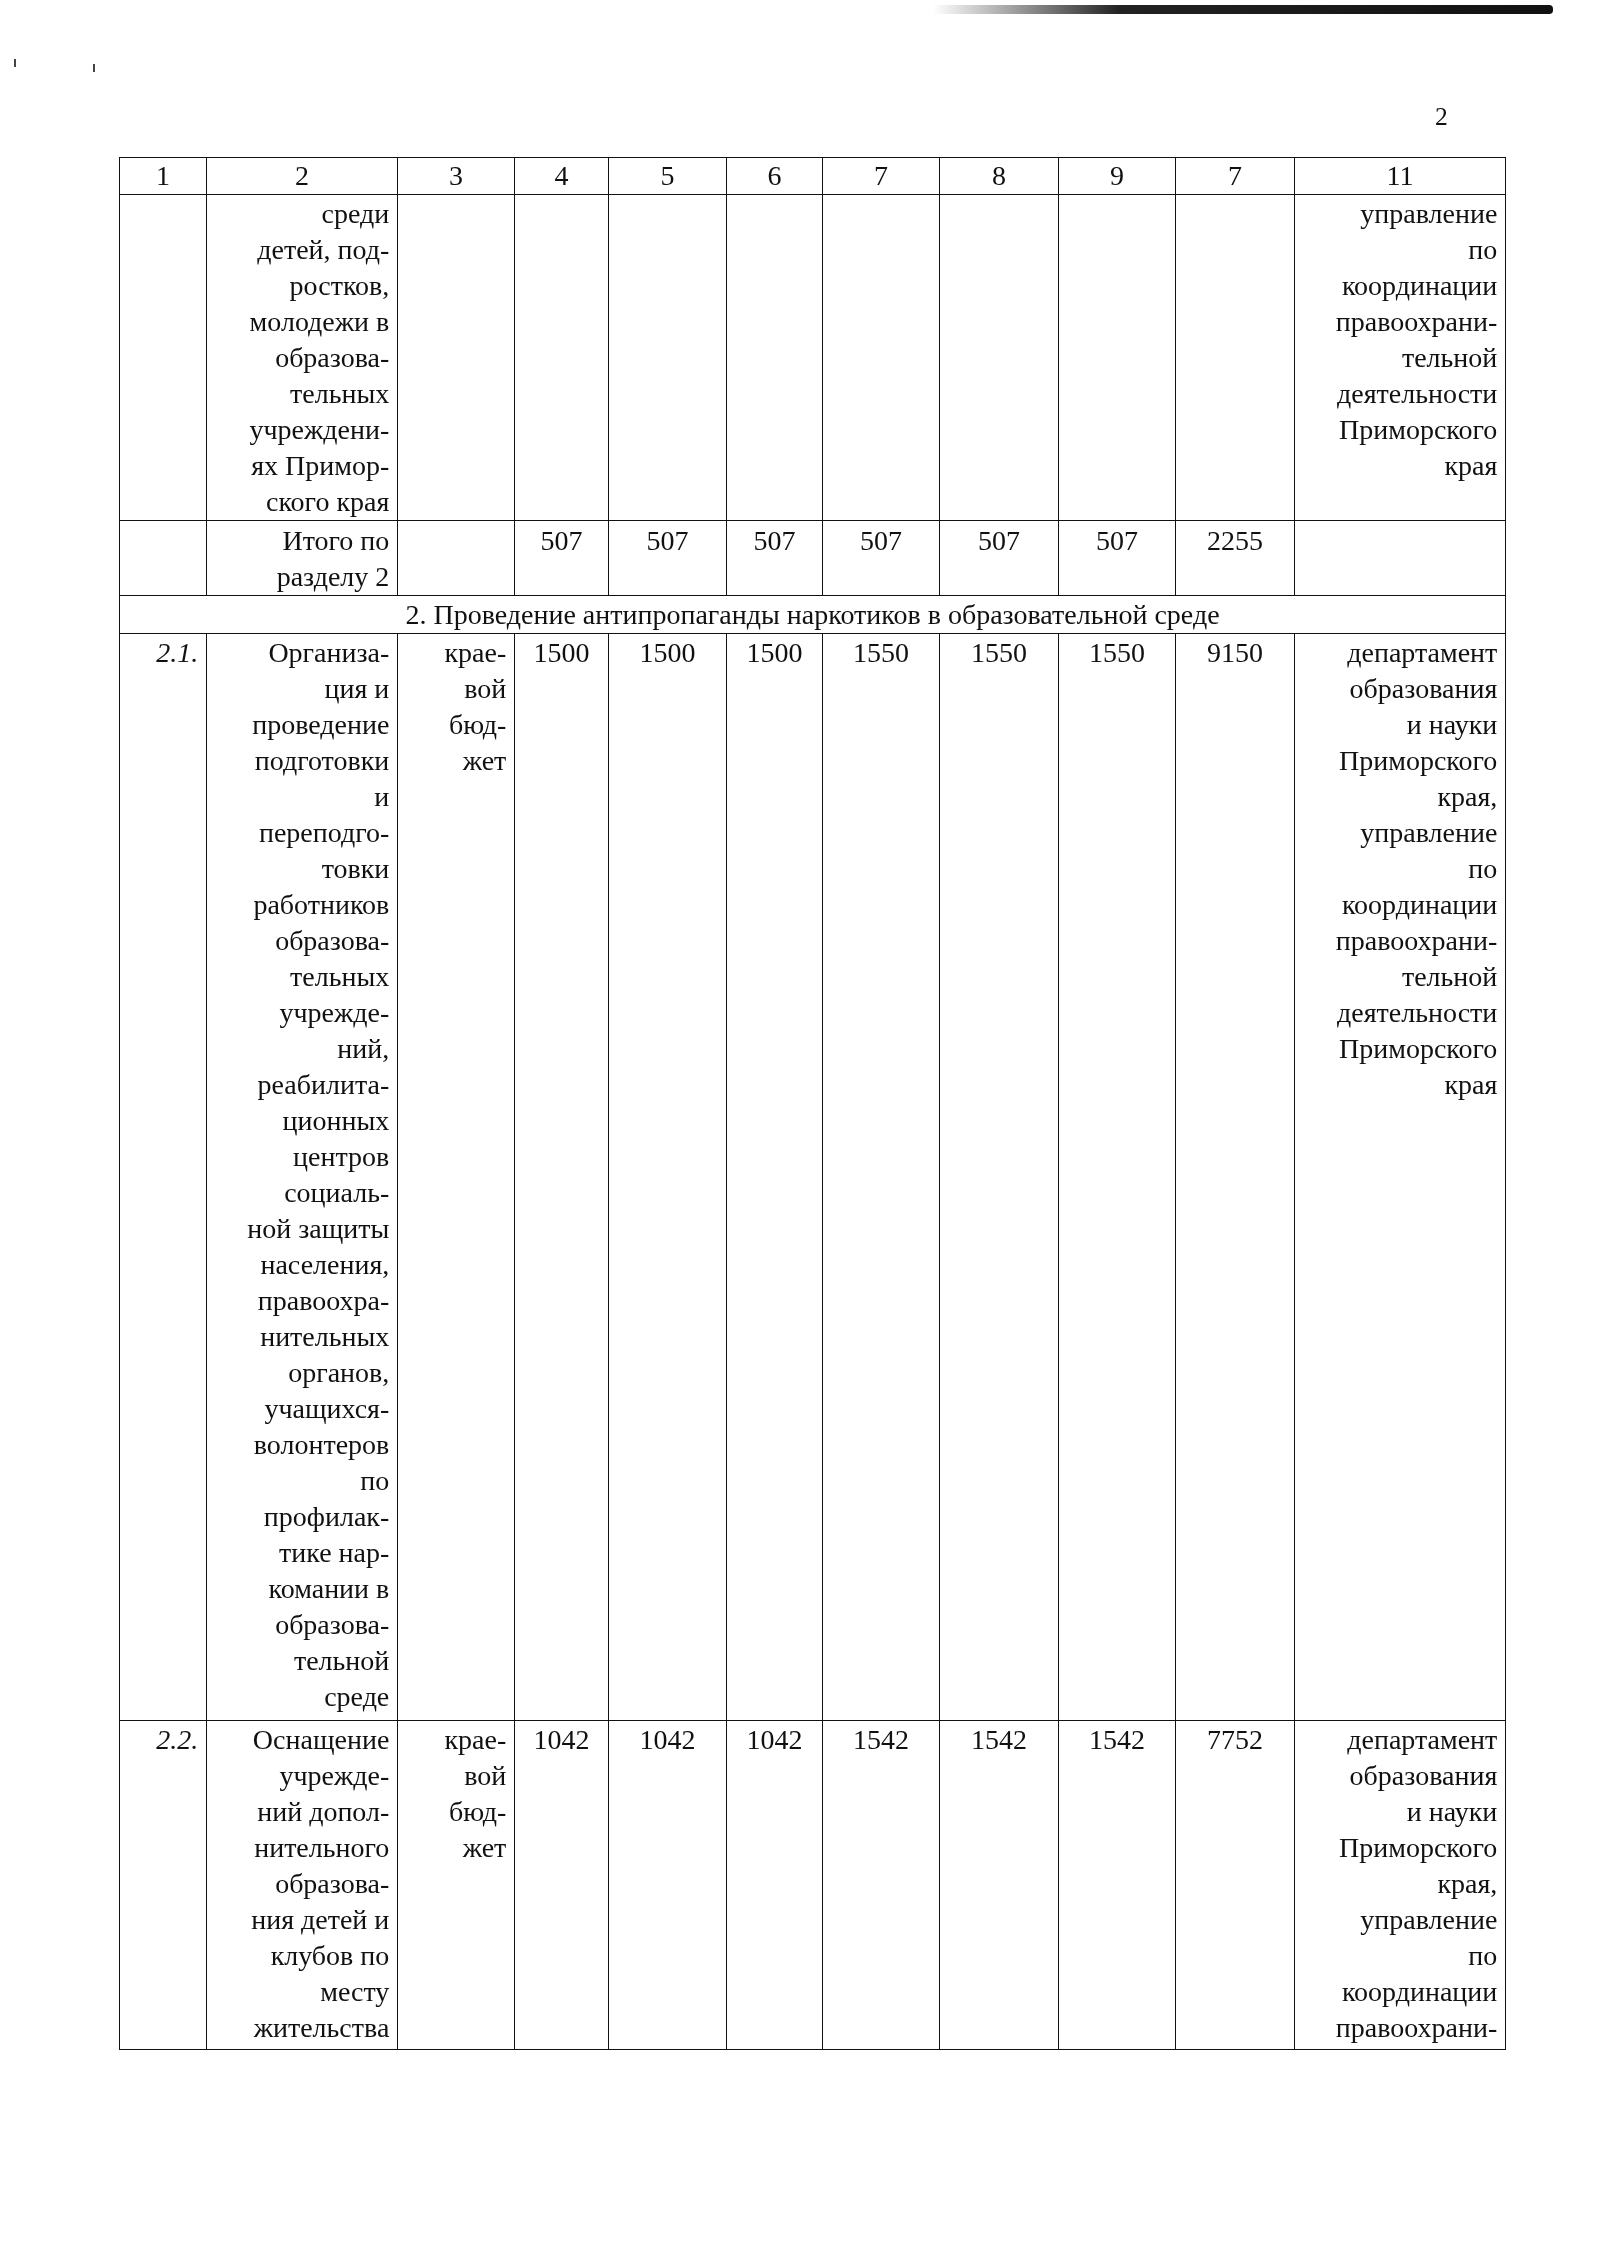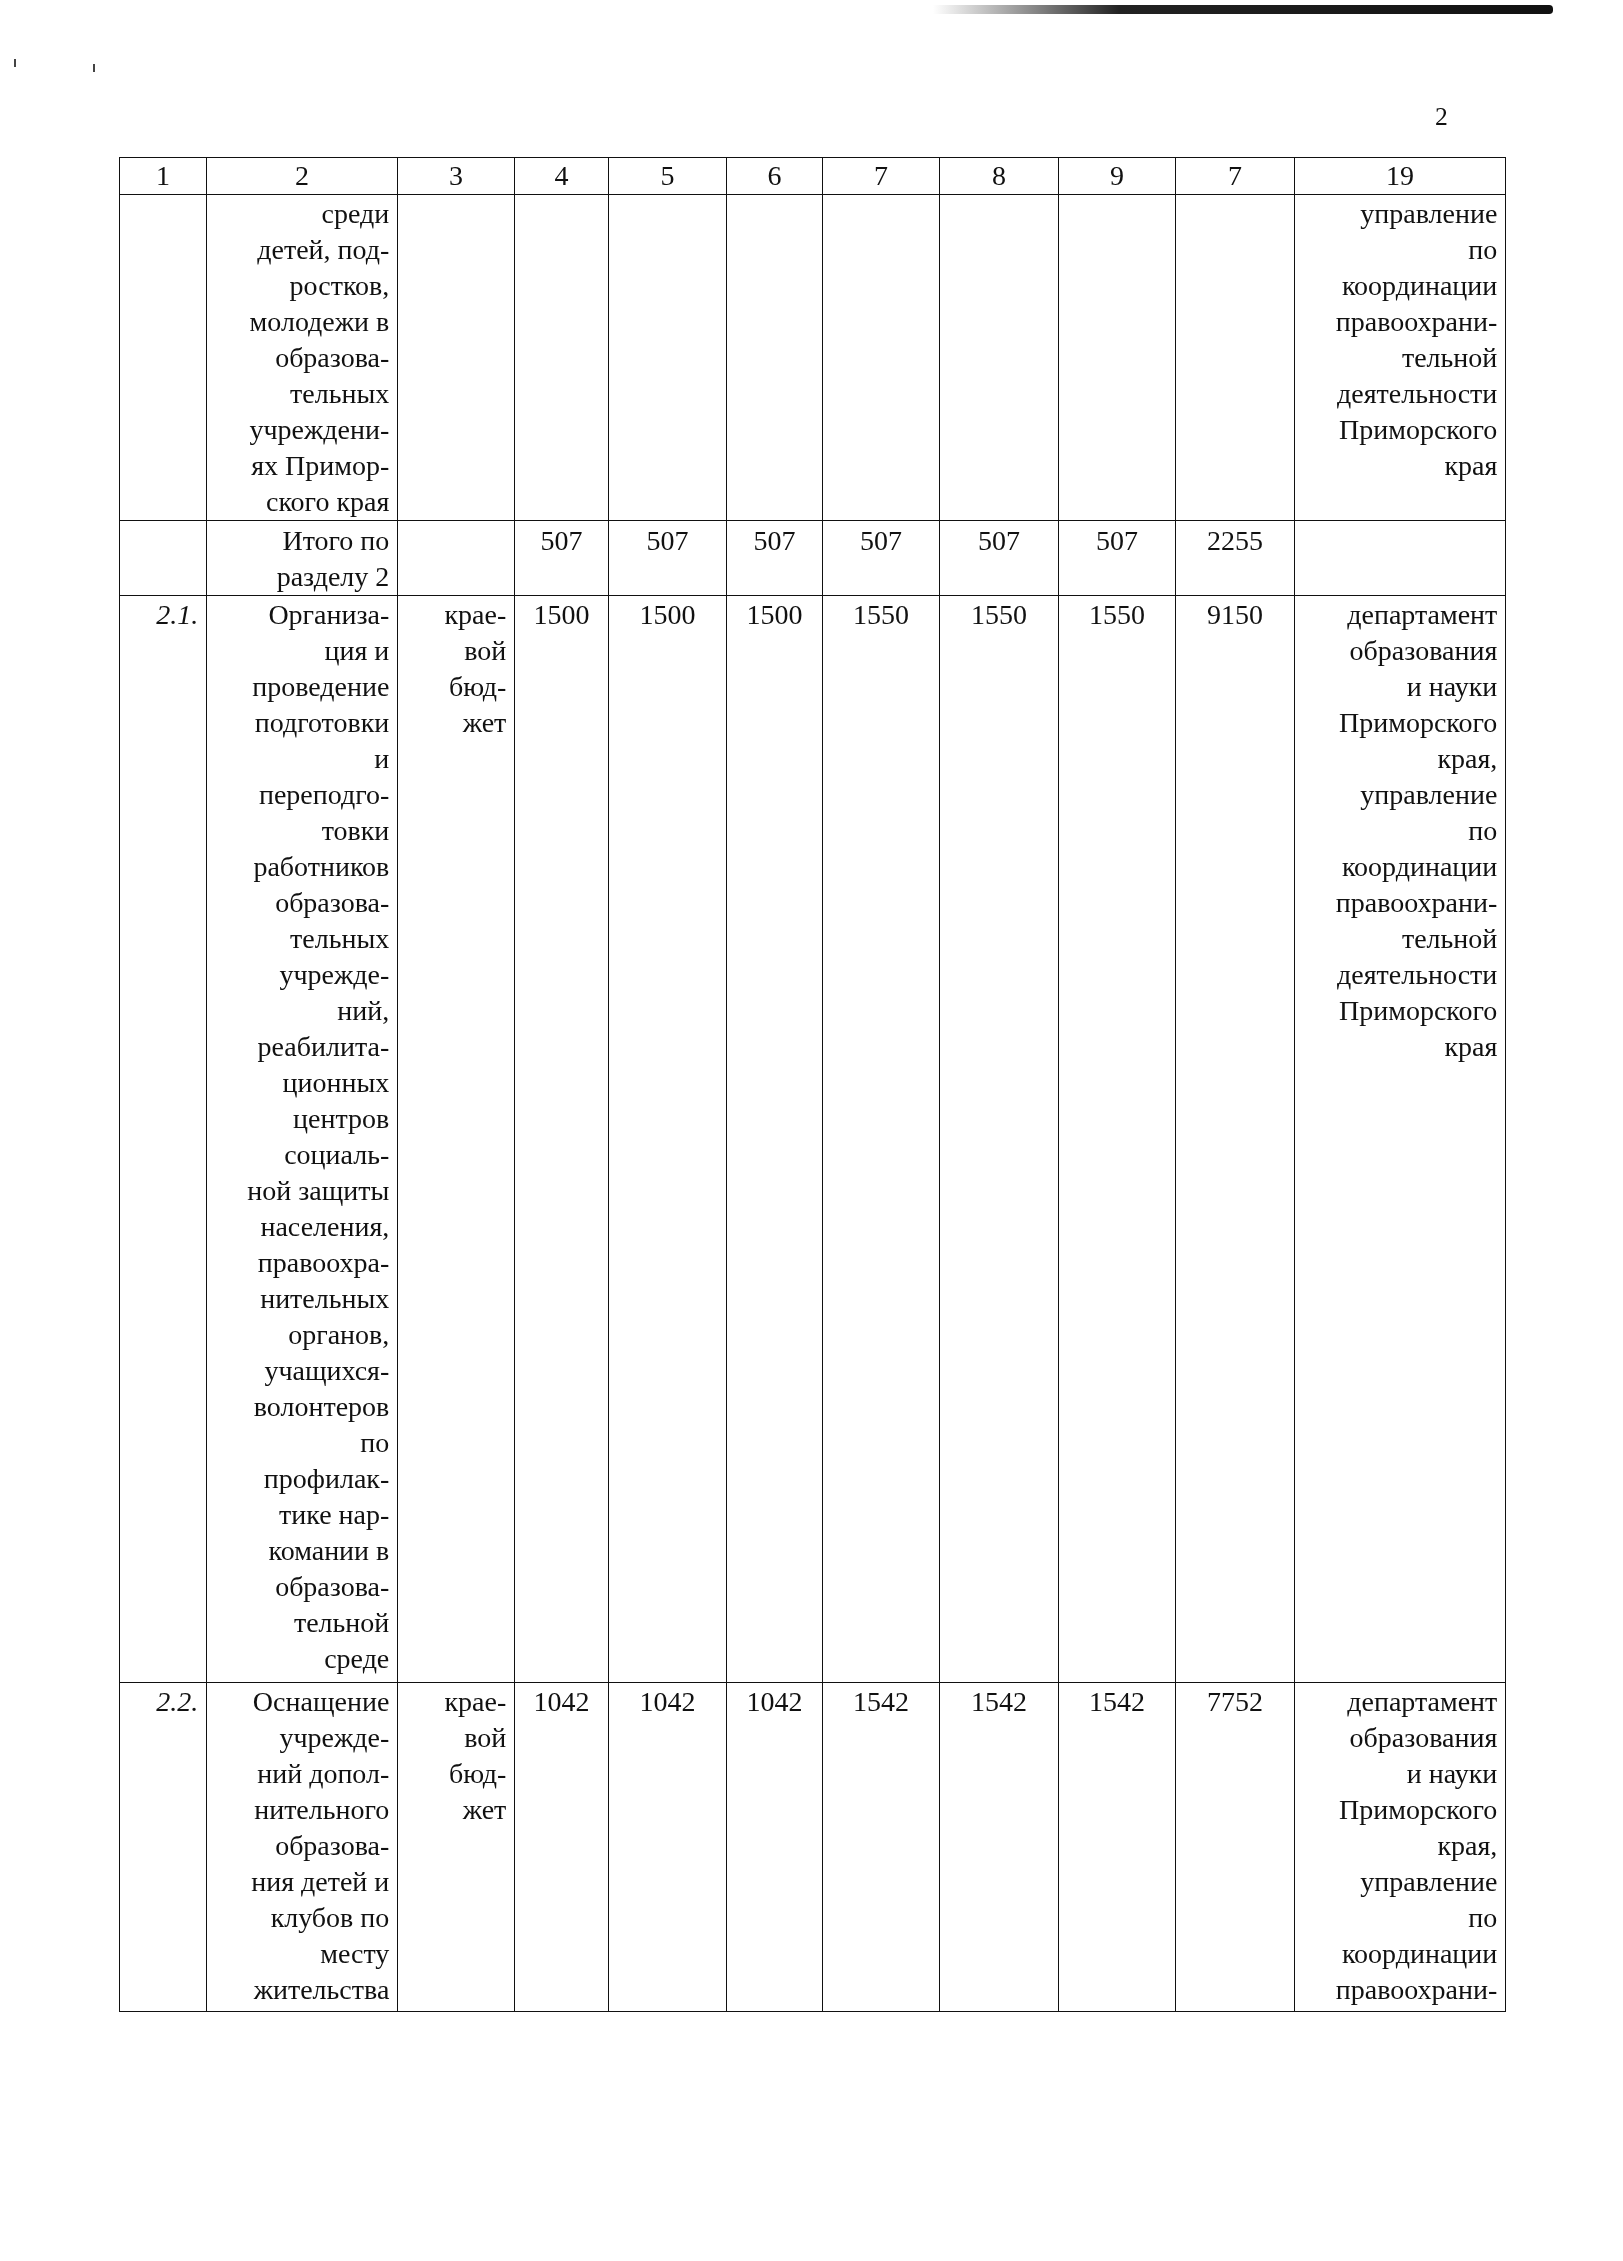--- a/index.html
+++ b/index.html
@@ -49,21 +49,21 @@
     <td>1</td>
     <td>2</td>
     <td>3</td>
     <td>4</td>
     <td>5</td>
     <td>6</td>
     <td>7</td>
     <td>8</td>
     <td>9</td>
     <td>7</td>
-    <td>19</td>
+    <td>11</td>
   </tr>
 
   <tr style="height:325px">
     <td></td>
     <td class="ml">среди
 детей,  под-
 ростков,
 молодежи в
 образова-
 тельных
@@ -96,20 +96,23 @@
     <td class="num">507</td>
     <td class="num">507</td>
     <td class="num">507</td>
     <td class="num">507</td>
     <td class="num">507</td>
     <td class="num">507</td>
     <td class="num">2255</td>
     <td></td>
   </tr>
 
+  <tr>
+    <td colspan="11" class="section">2. Проведение антипропаганды наркотиков в образовательной среде</td>
+  </tr>
 
   <tr style="height:1087px">
     <td class="idx">2.1.</td>
     <td class="ml">Организа-
 ция и
 проведение
 подготовки
 и
 переподго-
 товки

